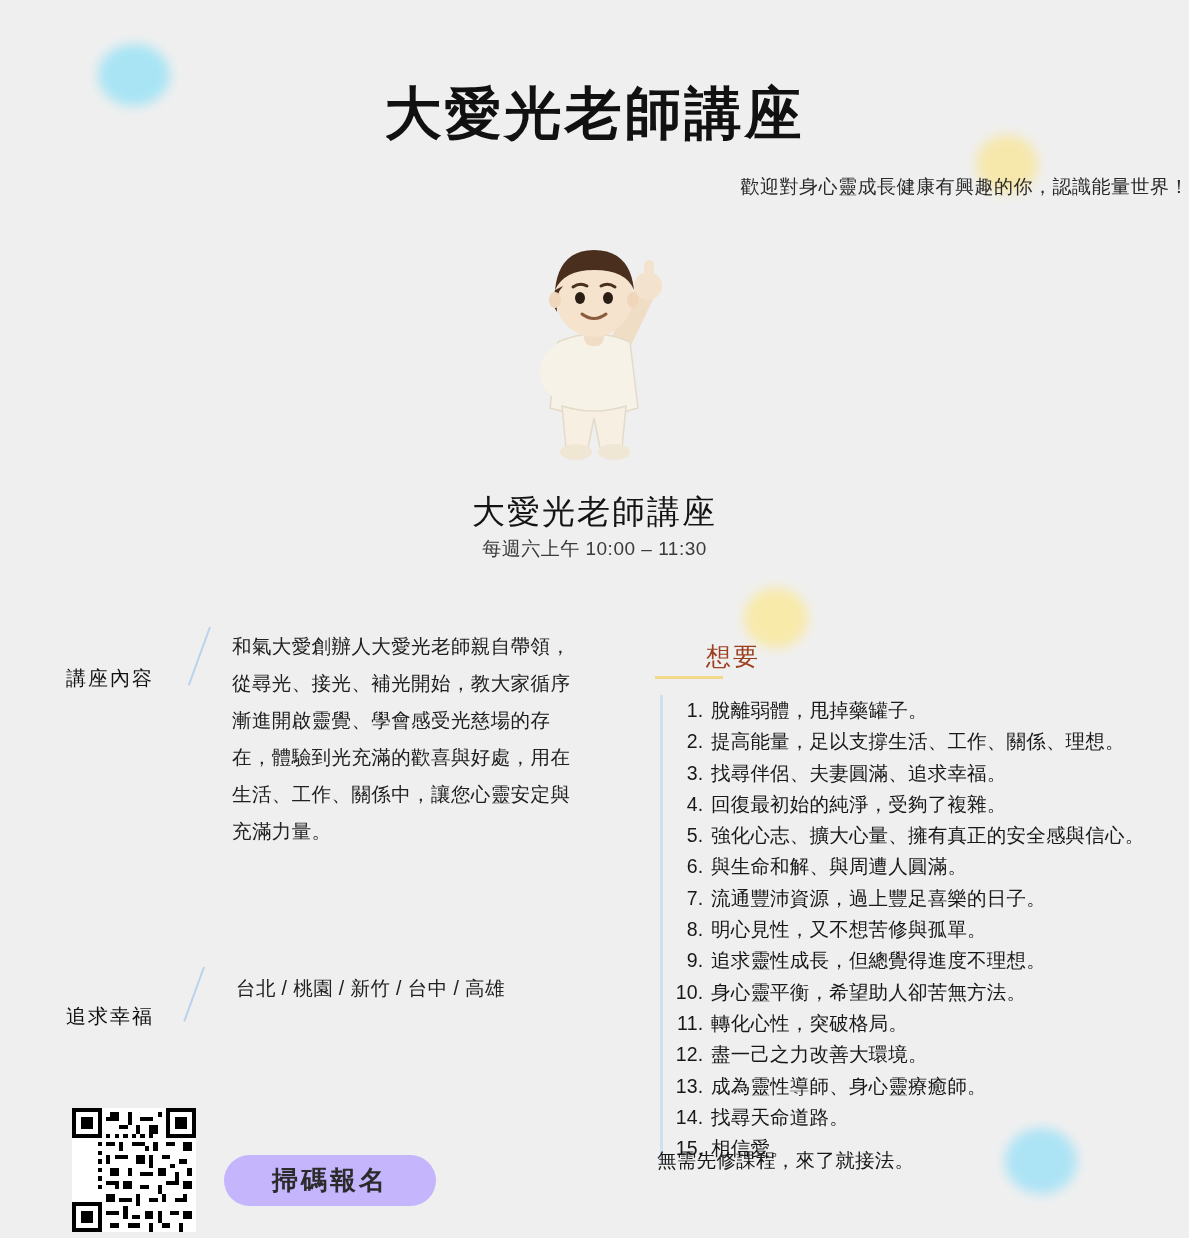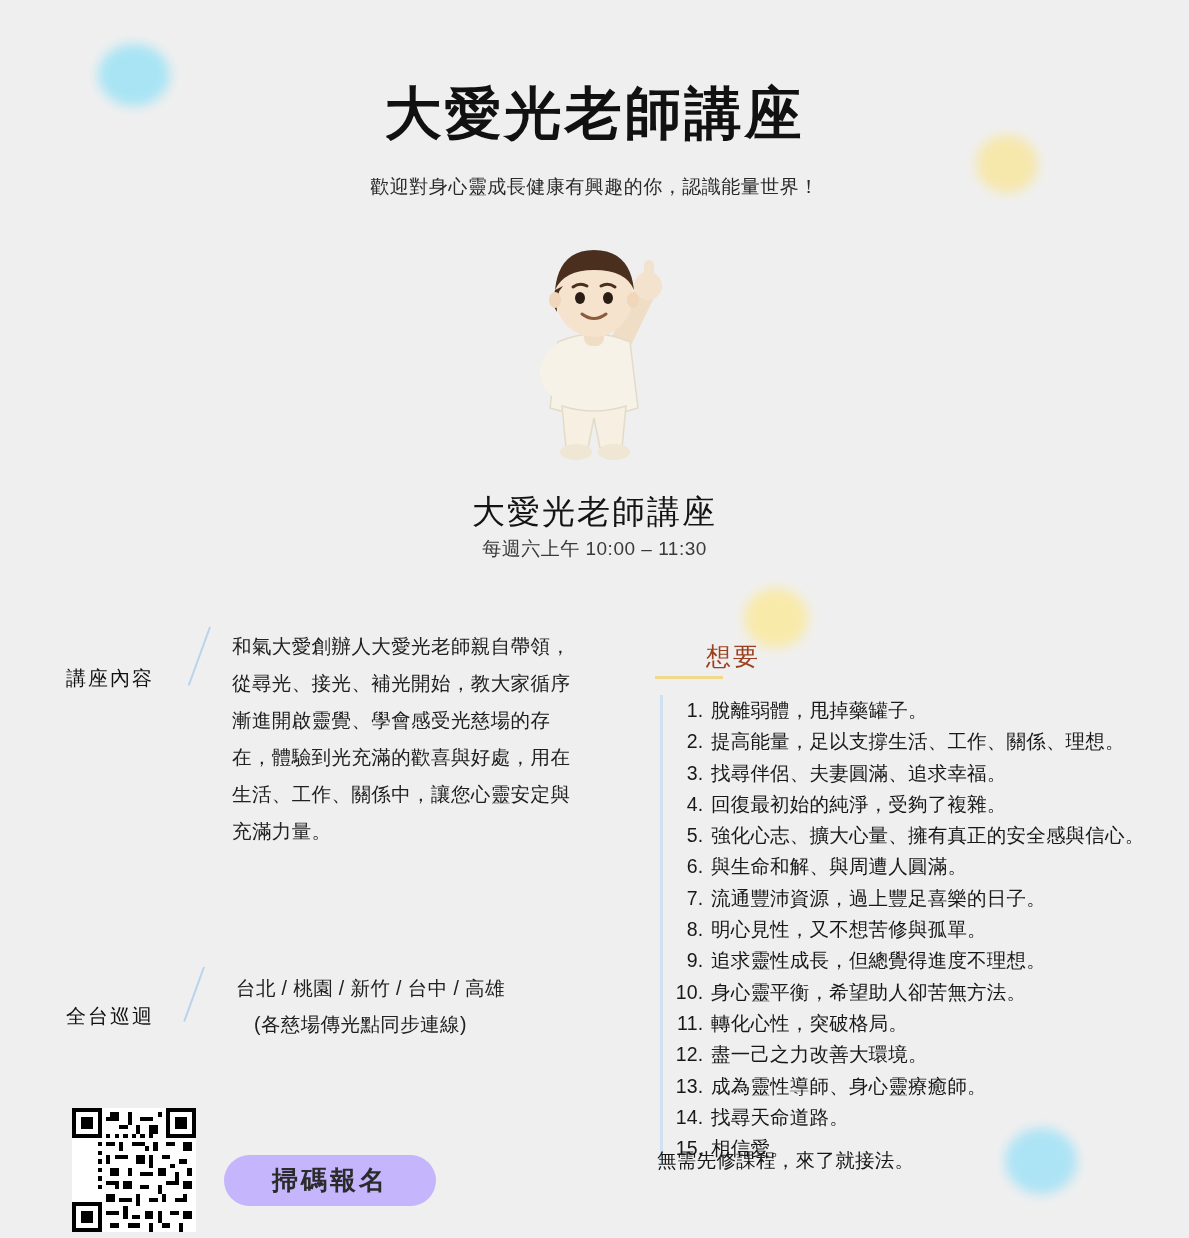--- a/index.html
+++ b/index.html
@@ -39,21 +39,21 @@
     font-weight: bold;
     font-size: 57px;
     letter-spacing: 3px;
     color: #111;
   }
   .page-subtitle {
     position: absolute;
     top: 155px;
     left: 0;
     width: 1189px;
-    text-align: center;
+    text-align: right;
     font-size: 19px;
     color: #2a2a2a;
     letter-spacing: .5px;
   }
 
   
   .mascot {
     position: absolute;
     left: 494px;
     top: 224px;
@@ -235,25 +235,24 @@
   </svg>
 </div>
 
 <div class="course-title">大愛光老師講座</div>
 <div class="course-time">每週六上午 10:00 – 11:30</div>
 
 <div class="sec-label" id="content-label">講座內容</div>
 <div class="sec-slash" id="content-slash"></div>
 <div class="sec-body" id="content-body">和氣大愛創辦人大愛光老師親自帶領，從尋光、接光、補光開始，教大家循序漸進開啟靈覺、學會感受光慈場的存在，體驗到光充滿的歡喜與好處，用在生活、工作、關係中，讓您心靈安定與充滿力量。</div>
 
-<div class="sec-label" id="tour-label">全台巡迴</div>
+<div class="sec-label" id="tour-label">追求幸福</div>
 <div class="sec-slash" id="tour-slash"></div>
 <div class="sec-body" id="tour-body">
   <span class="tour-line-1">台北 / 桃園 / 新竹 / 台中 / 高雄</span>
-  <span class="tour-line-2">(各慈場傳光點同步連線)</span>
 </div>
 
 <div class="want-heading">想要</div>
 <div class="want-underline"></div>
 <ol class="want-list" id="want-list">
     <li>脫離弱體，甩掉藥罐子。</li>
     <li>提高能量，足以支撐生活、工作、關係、理想。</li>
     <li>找尋伴侶、夫妻圓滿、追求幸福。</li>
     <li>回復最初始的純淨，受夠了複雜。</li>
     <li>強化心志、擴大心量、擁有真正的安全感與信心。</li>

